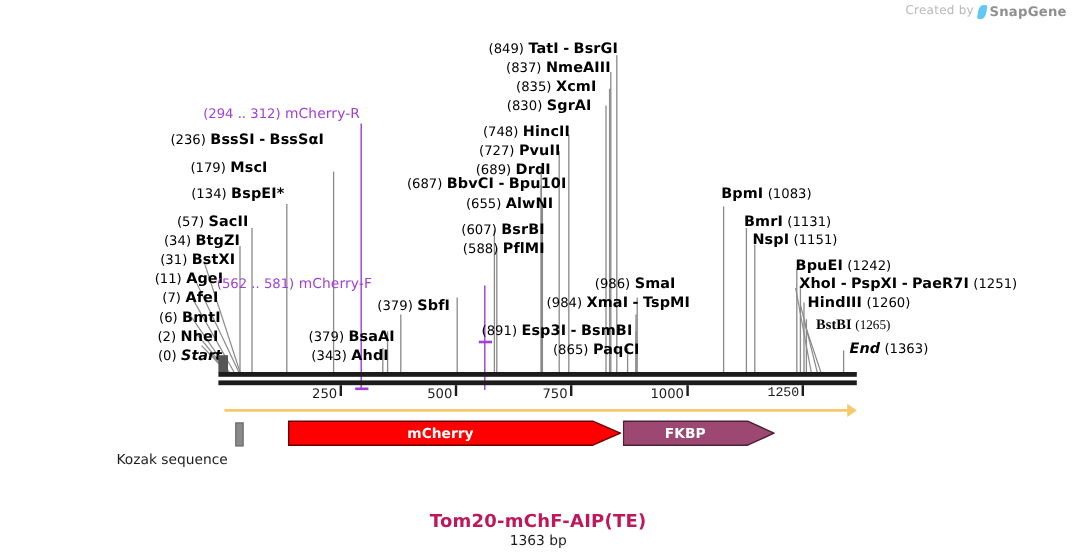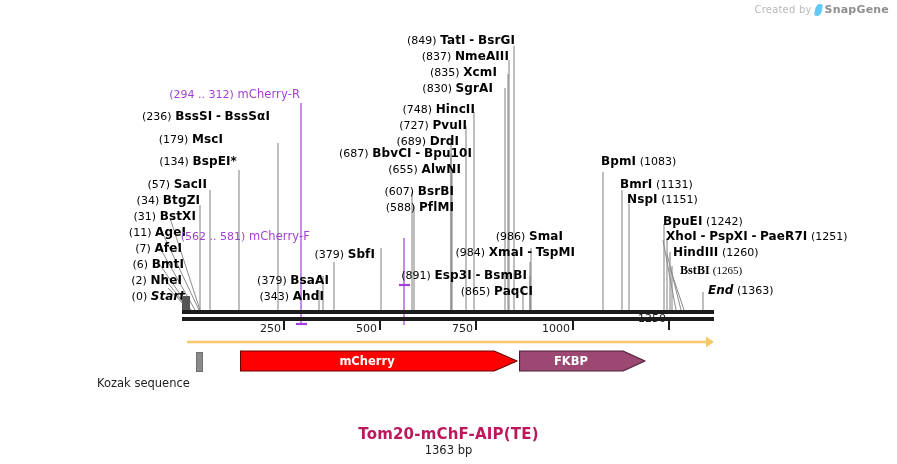--- a/index.html
+++ b/index.html
@@ -343,21 +343,21 @@
   <div class="ruler-tick" style="left:283px;top:321px;height:9px;"></div>
   <div class="ruler-tick" style="left:379px;top:321px;height:9px;"></div>
   <div class="ruler-tick" style="left:475px;top:321px;height:9px;"></div>
   <div class="ruler-tick" style="left:572px;top:321px;height:9px;"></div>
   <div class="ruler-tick" style="left:668px;top:321px;height:9px;"></div>
 
   <div class="ruler-num" style="left:243px;top:322px;width:38px;">250</div>
   <div class="ruler-num" style="left:339px;top:322px;width:38px;">500</div>
   <div class="ruler-num" style="left:435px;top:322px;width:38px;">750</div>
   <div class="ruler-num" style="left:527px;top:322px;width:43px;">1000</div>
-  <div class="ruler-num" style="left:623px;top:312px;width:43px;">1250</div>
+  <div class="ruler-num" style="left:623px;top:322px;width:43px;font-family:Liberation Mono, monospace;">1250</div>
 
   <svg class="lines" viewBox="0 0 897 464">
     <line x1="187" y1="342" x2="706" y2="342" stroke="#f5c96a" stroke-width="2.4"></line>
     <polygon points="706,336.5 714,342 706,347.5" fill="#f5c96a"></polygon>
   </svg>
 
   <div class="feat" style="left:196px;top:352px;width:5px;height:18px;background:#8a8a8a;border:1px solid #6f6f6f;"></div>
   <div class="kozak-txt" style="left:97px;top:376px;">Kozak sequence</div>
 
   <div class="feat" style="left:519px;top:350px;width:127px;height:22px;">

